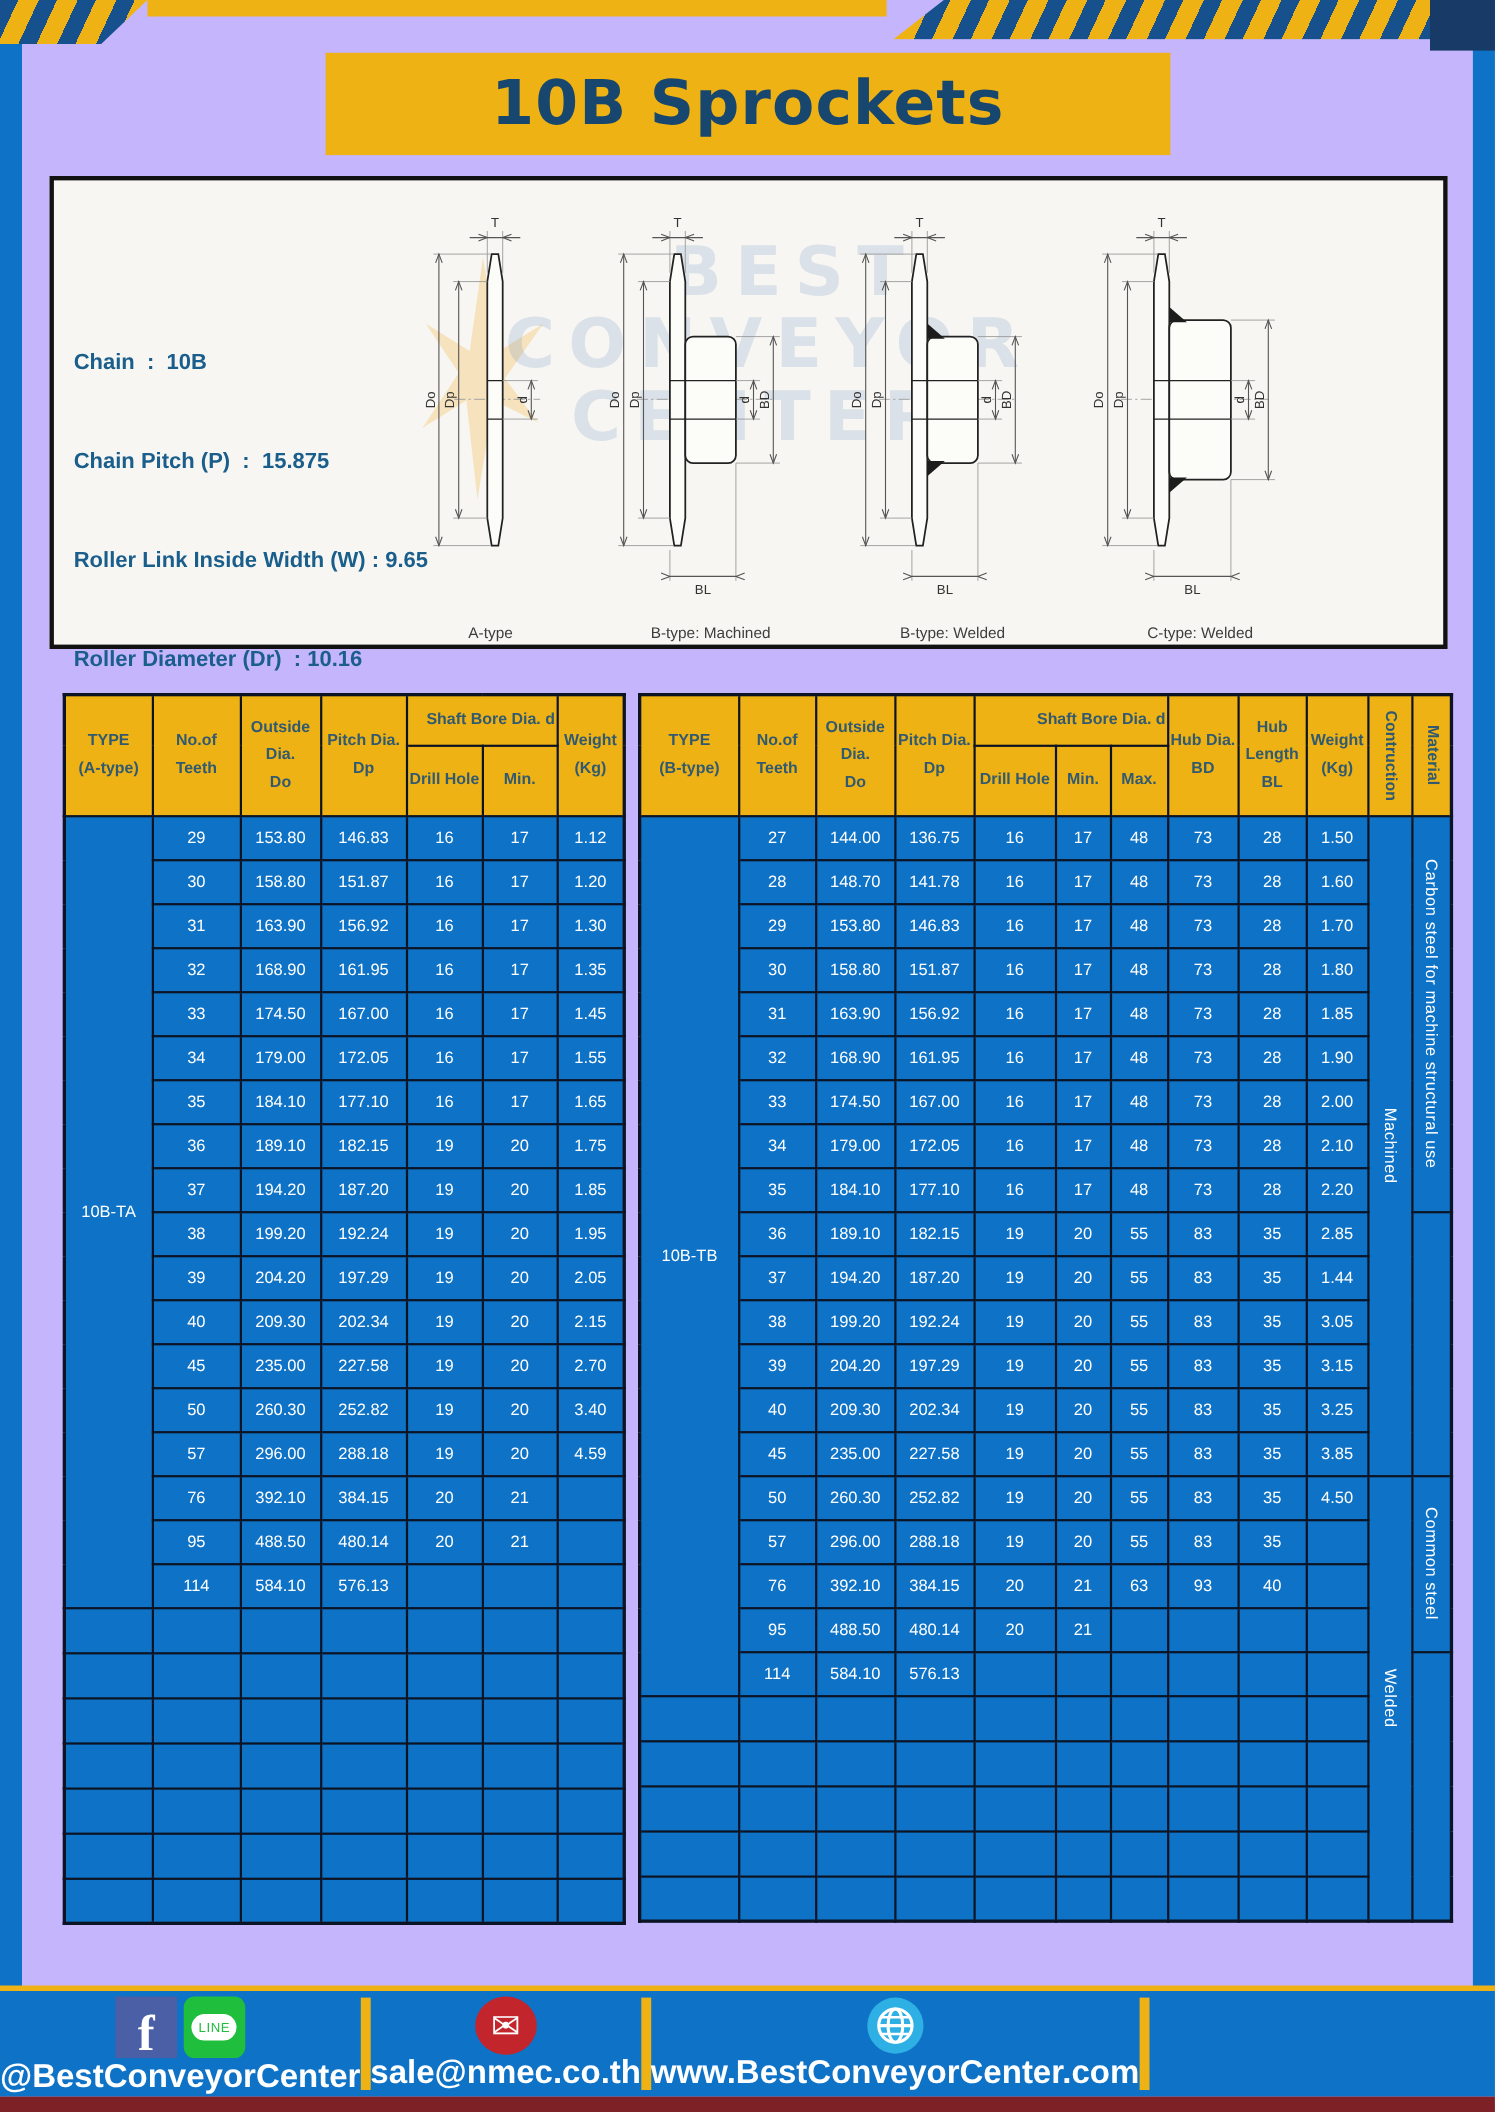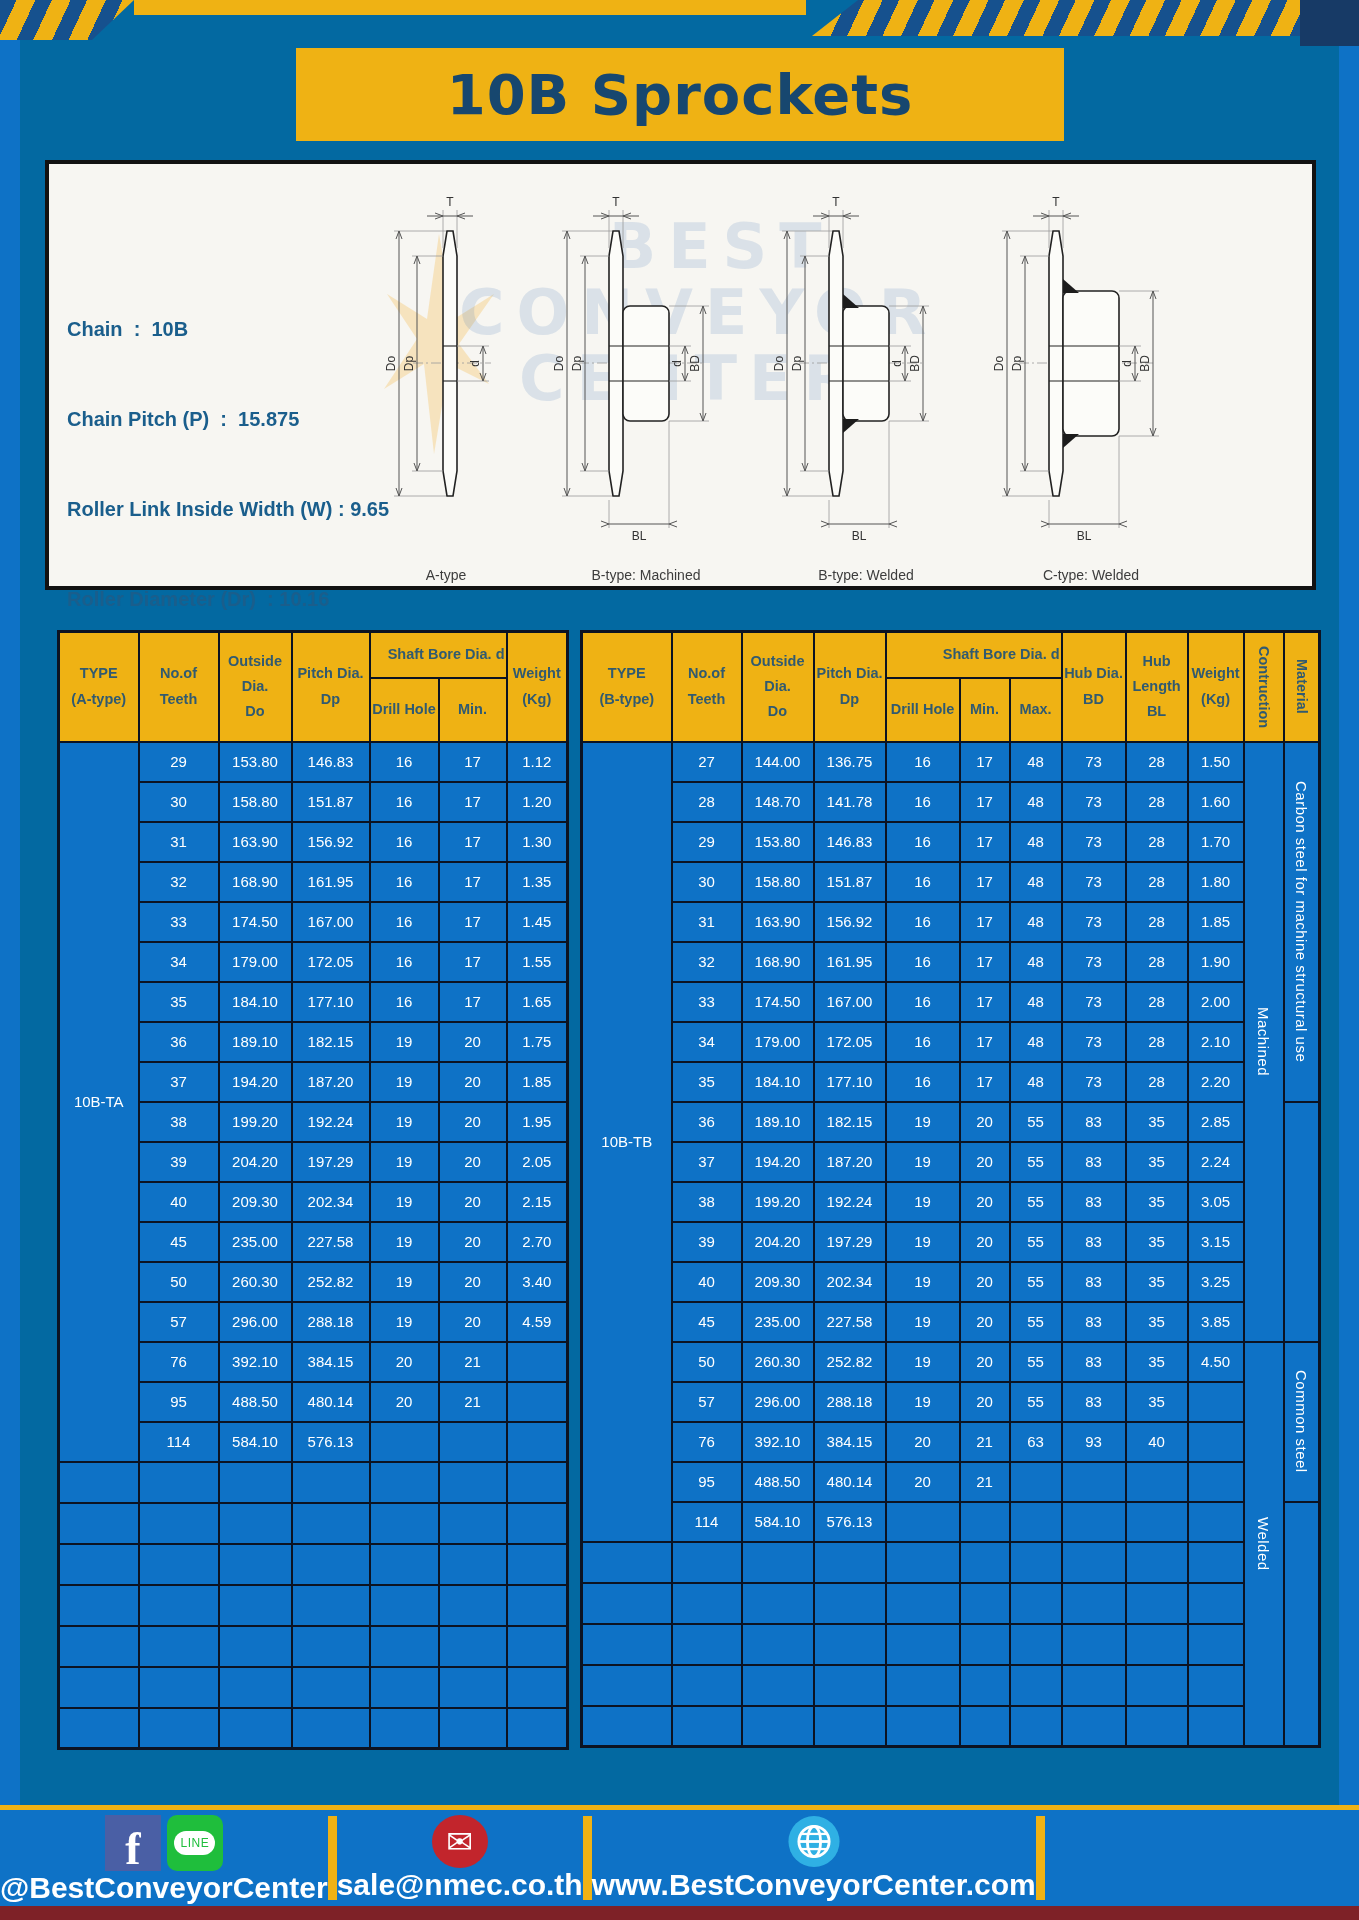--- a/index.html
+++ b/index.html
@@ -1,16 +1,16 @@
 <!DOCTYPE html>
 <html><head>
 <meta charset="utf-8">
 <style>
   html,body{margin:0;padding:0;background:#ffffff;}
-  .page{position:relative;width:1359px;height:1920px;background:#0369a1;overflow:hidden;
+  .page{position:relative;width:1359px;height:1920px;background:#c4b5fd;overflow:hidden;
         font-family:"Liberation Sans",sans-serif;}
   
   .frame{position:absolute;top:0;height:1810px;width:20px;background:#0E72C6;}
   .frame.left{left:0}.frame.right{right:0}
   
   .stripe-band{background:repeating-linear-gradient(115deg,#16518e 0 15px,#EFB214 15px 32px);}
   .stripe-left{position:absolute;left:0;top:0;width:134px;height:40px;
                clip-path:polygon(0 0,134px 0,92px 100%,0 100%);}
   .top-yellow{position:absolute;left:134px;top:0;width:672px;height:15px;background:#EFB214;}
   .stripe-right{position:absolute;left:812px;top:0;width:492px;height:36px;
@@ -694,21 +694,21 @@
           </tr>
           <tr>
             <td>37</td>
             <td>194.20</td>
             <td>187.20</td>
             <td>19</td>
             <td>20</td>
             <td>55</td>
             <td>83</td>
             <td>35</td>
-            <td>2.24</td>
+            <td>1.44</td>
           </tr>
           <tr>
             <td>38</td>
             <td>199.20</td>
             <td>192.24</td>
             <td>19</td>
             <td>20</td>
             <td>55</td>
             <td>83</td>
             <td>35</td>

